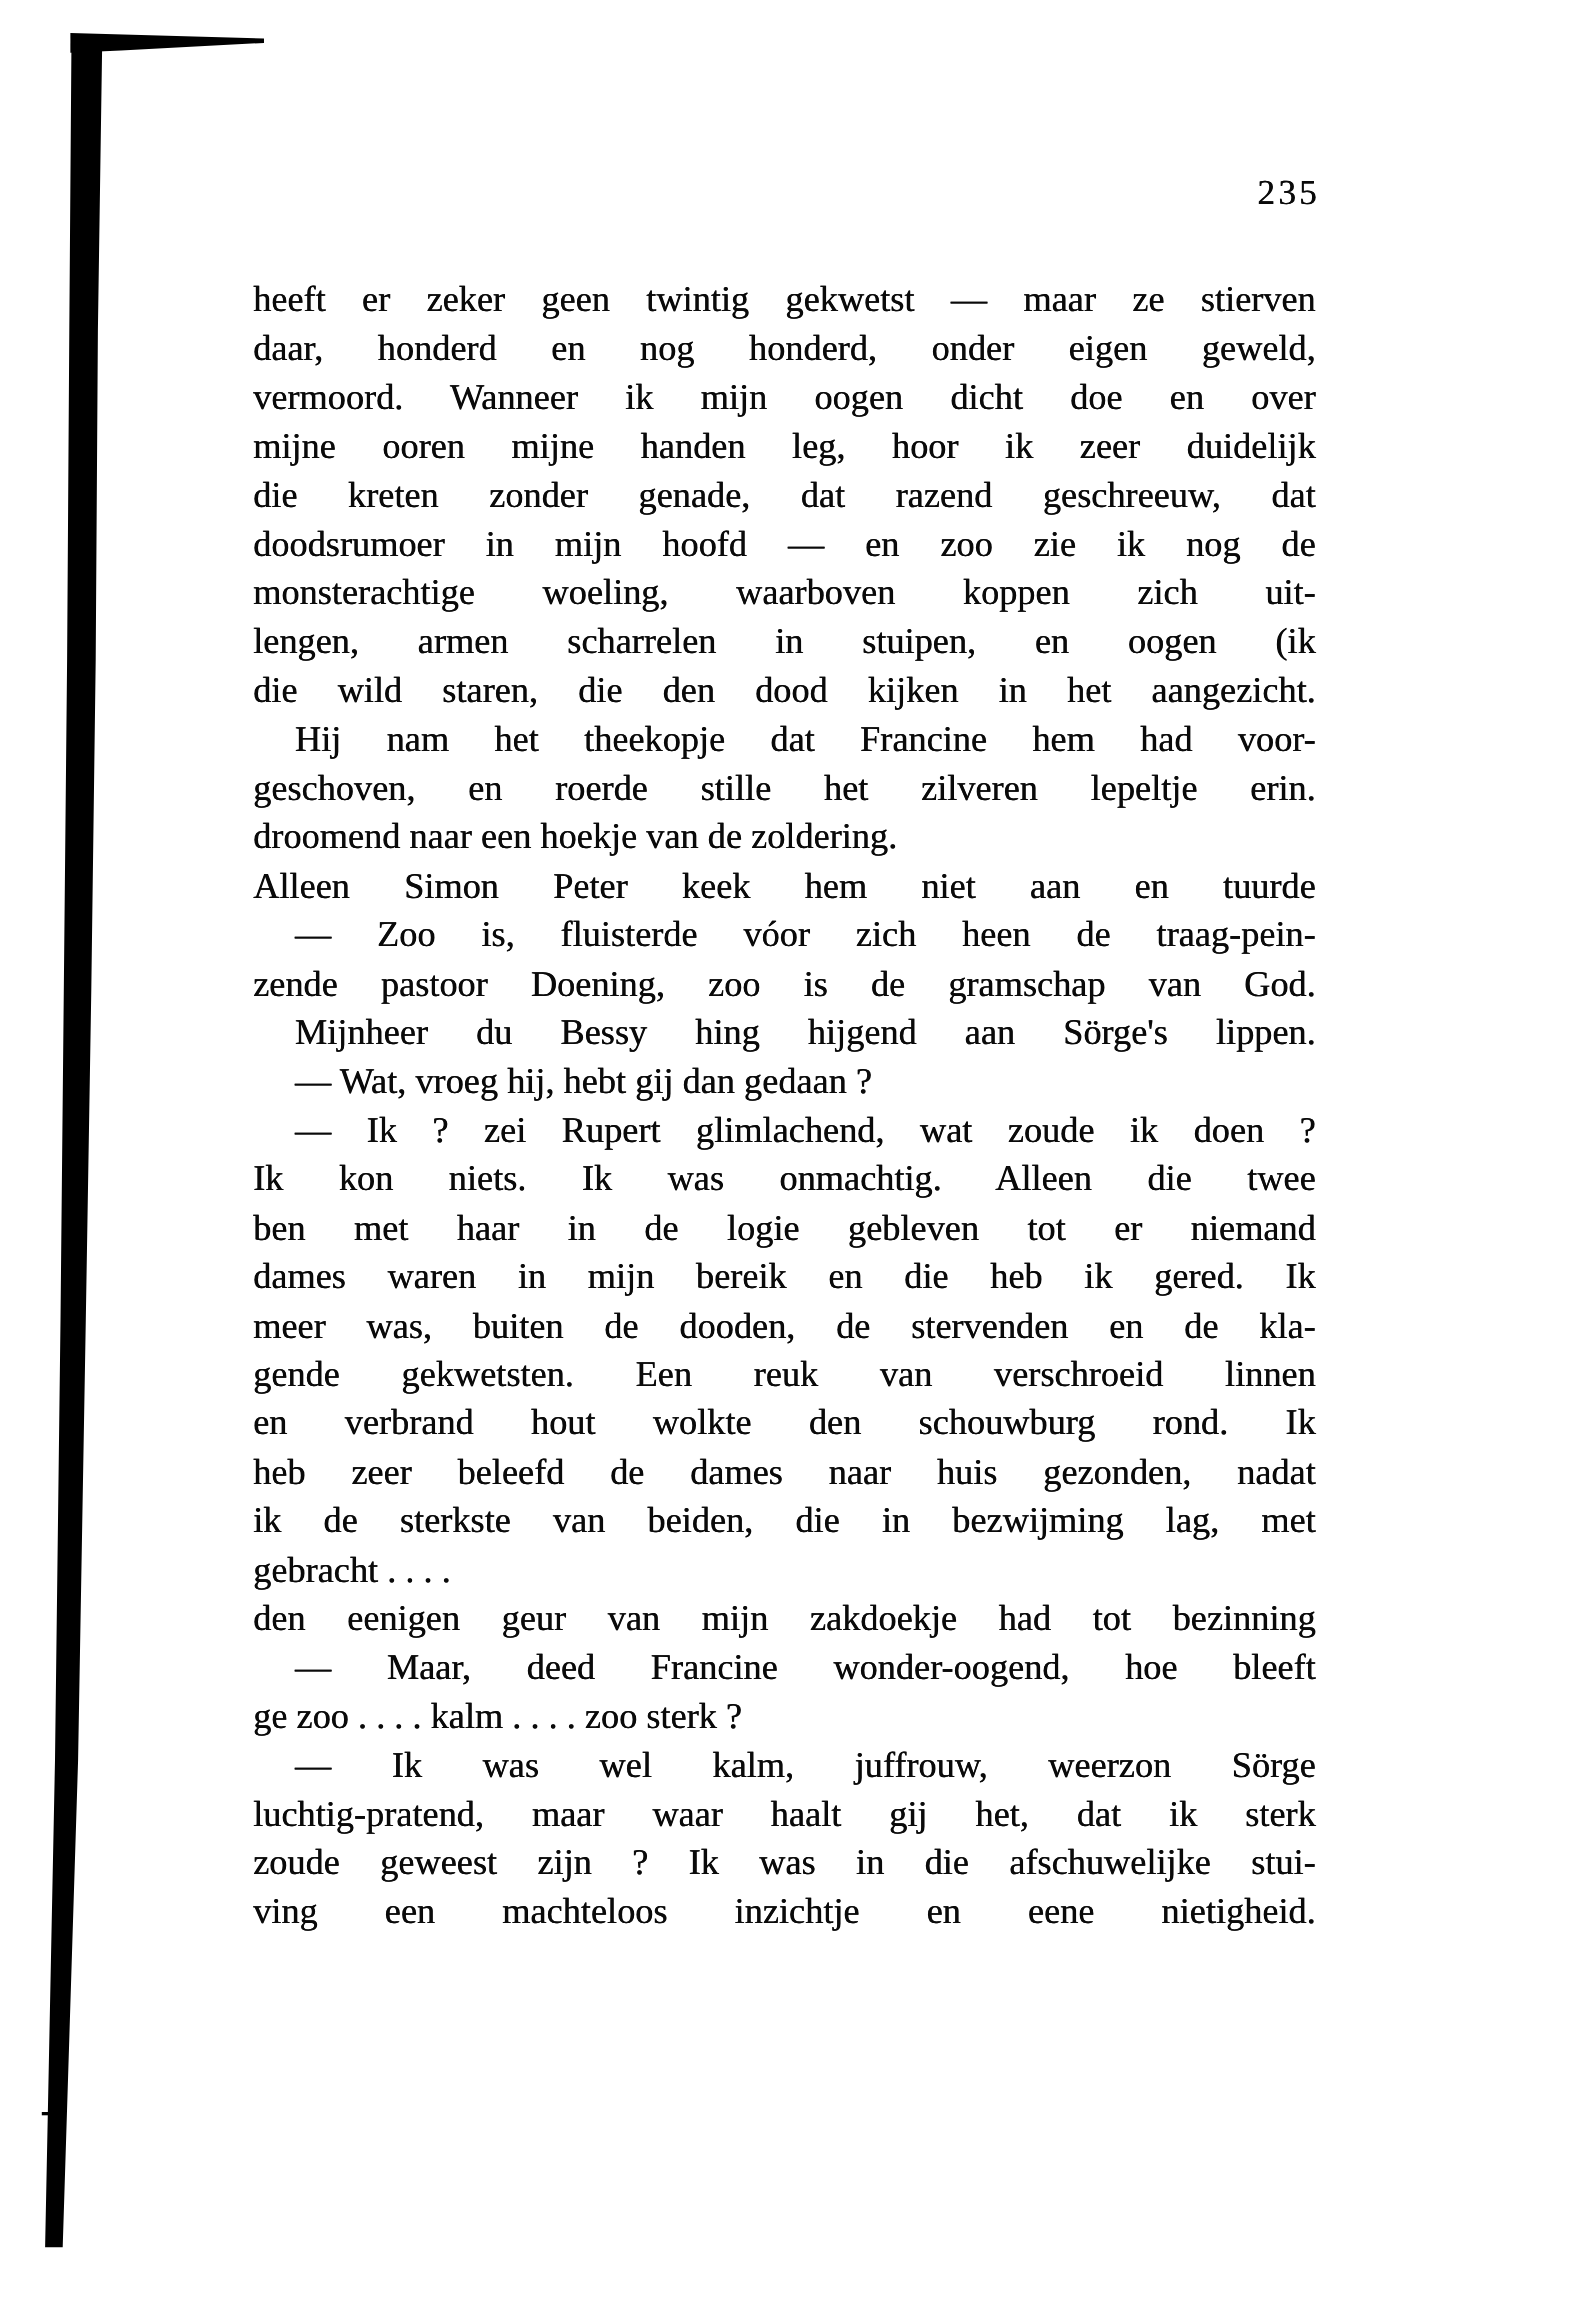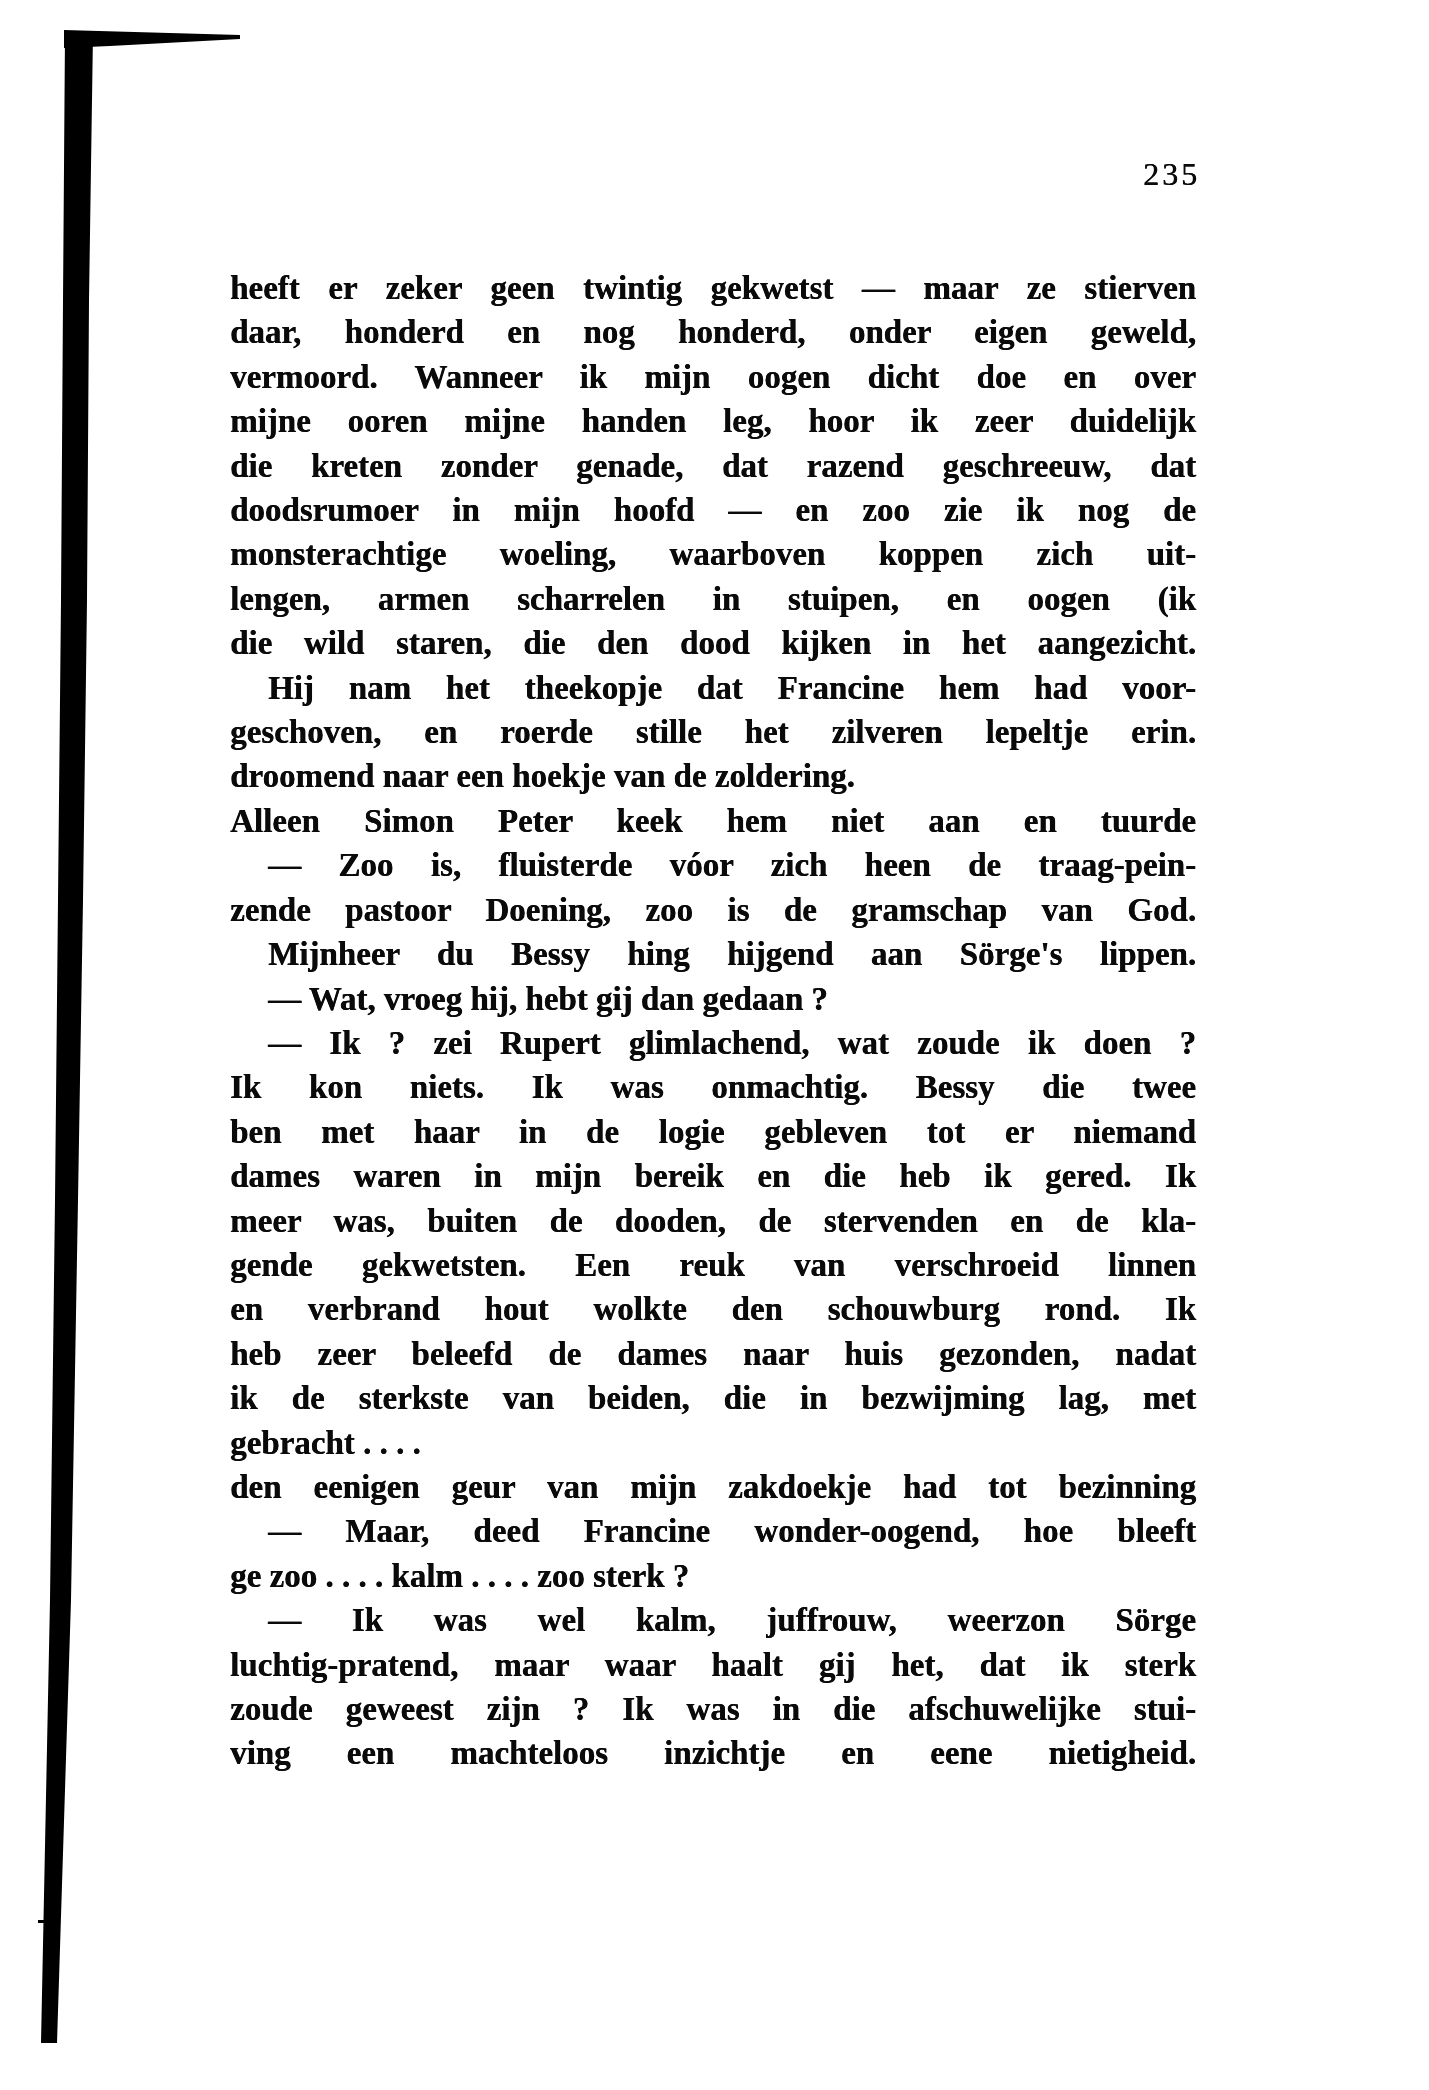--- a/index.html
+++ b/index.html
@@ -24,26 +24,25 @@
     left: 1100px;
     width: 100px;
     text-align: right;
     font-size: 32px;
     letter-spacing: 3px;
     text-shadow: 0.4px 0 0 currentColor;
   }
   .text-block {
     position: absolute;
     left: 230px;
-    top: 266px;
+    top: 251px;
     width: 966px;
     font-size: 33px;
     line-height: 44.4px;
     text-shadow: 0.4px 0 0 currentColor;
-    font-weight: bold;
   }
   .line { text-align: left; }
   .line.just {
     text-align: justify;
     text-align-last: justify;
   }
   .line.indent { text-indent: 38px; }
 </style>
 </head>
 <body>
@@ -73,21 +72,21 @@
       <div class="line just">die wild staren, die den dood kijken in het aangezicht.</div>
       <div class="line indent just">Hij nam het theekopje dat Francine hem had voor-</div>
       <div class="line just">geschoven, en roerde stille het zilveren lepeltje erin.</div>
       <div class="line">droomend naar een hoekje van de zoldering.</div>
       <div class="line just">Alleen Simon Peter keek hem niet aan en tuurde</div>
       <div class="line indent just">— Zoo is, fluisterde vóor zich heen de traag-pein-</div>
       <div class="line just">zende pastoor Doening, zoo is de gramschap van God.</div>
       <div class="line indent just">Mijnheer du Bessy hing hijgend aan Sörge's lippen.</div>
       <div class="line indent">— Wat, vroeg hij, hebt gij dan gedaan ?</div>
       <div class="line indent just">— Ik ? zei Rupert glimlachend, wat zoude ik doen ?</div>
-      <div class="line just">Ik kon niets. Ik was onmachtig. Bessy die twee</div>
+      <div class="line just">Ik kon niets. Ik was onmachtig. Alleen die twee</div>
       <div class="line just">ben met haar in de logie gebleven tot er niemand</div>
       <div class="line just">dames waren in mijn bereik en die heb ik gered. Ik</div>
       <div class="line just">meer was, buiten de dooden, de stervenden en de kla-</div>
       <div class="line just">gende gekwetsten. Een reuk van verschroeid linnen</div>
       <div class="line just">en verbrand hout wolkte den schouwburg rond. Ik</div>
       <div class="line just">heb zeer beleefd de dames naar huis gezonden, nadat</div>
       <div class="line just">ik de sterkste van beiden, die in bezwijming lag, met</div>
       <div class="line">gebracht . . . .</div>
       <div class="line just">den eenigen geur van mijn zakdoekje had tot bezinning</div>
       <div class="line indent just">— Maar, deed Francine wonder-oogend, hoe bleeft</div>

